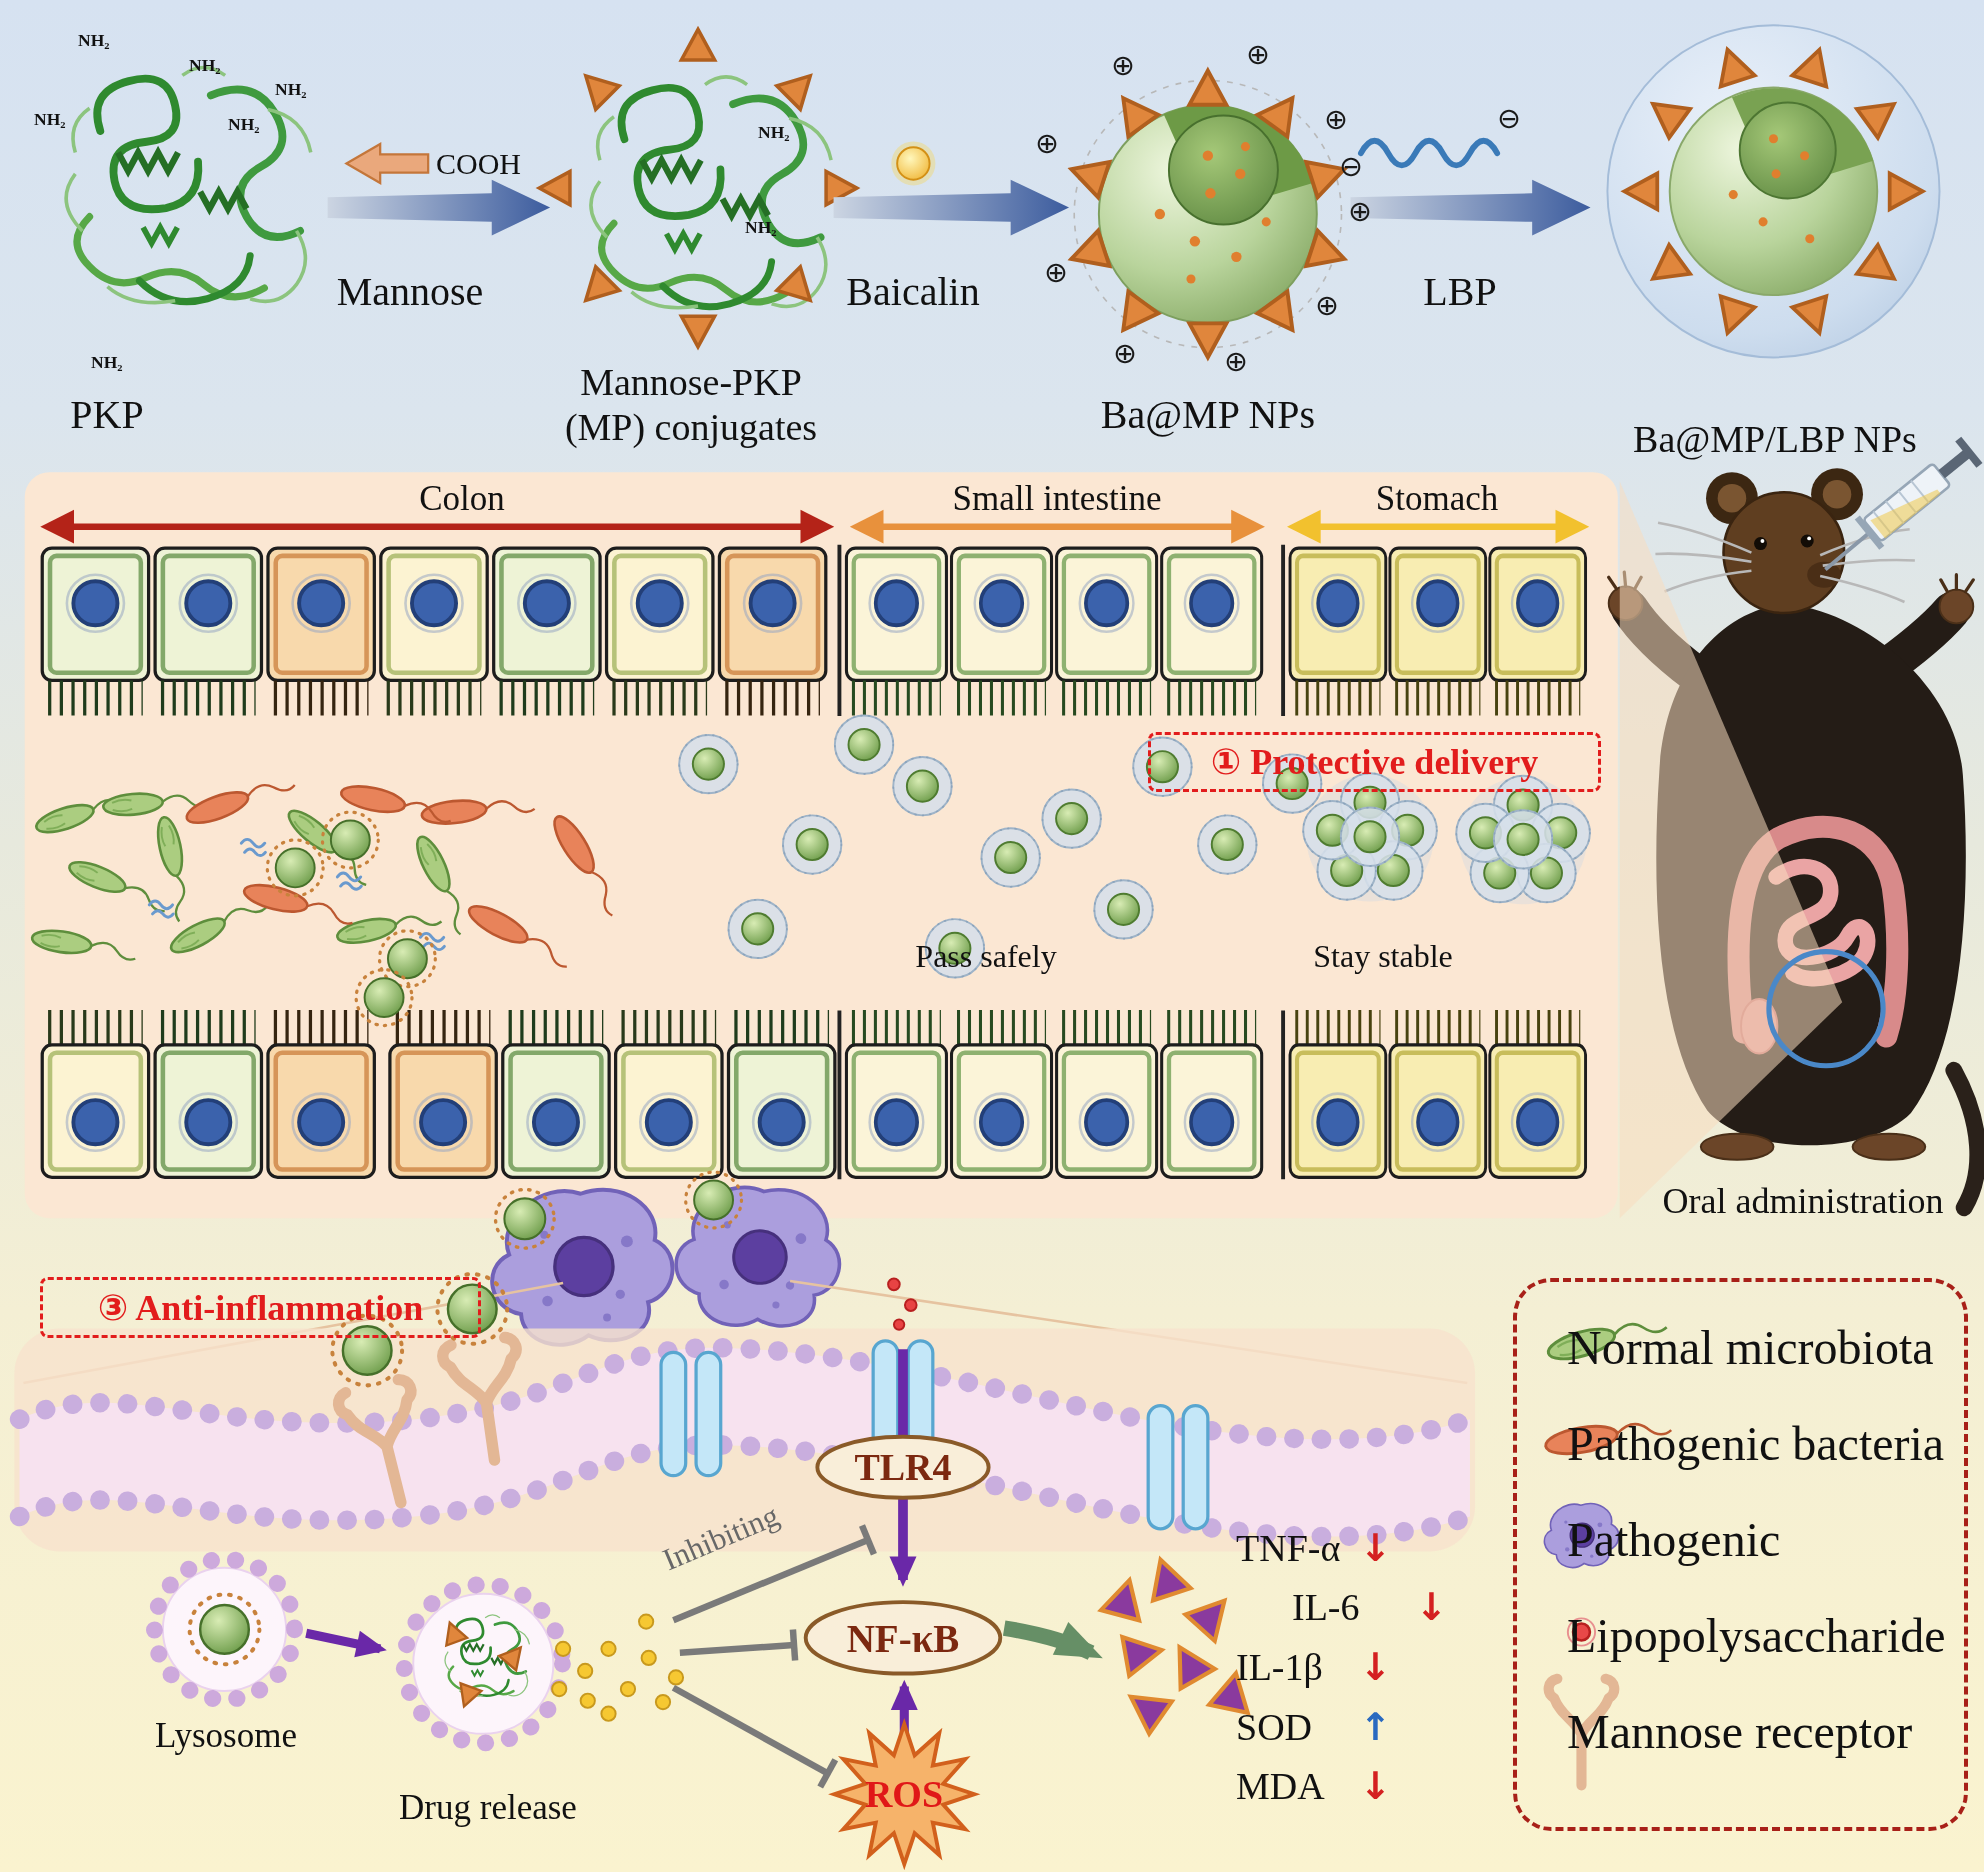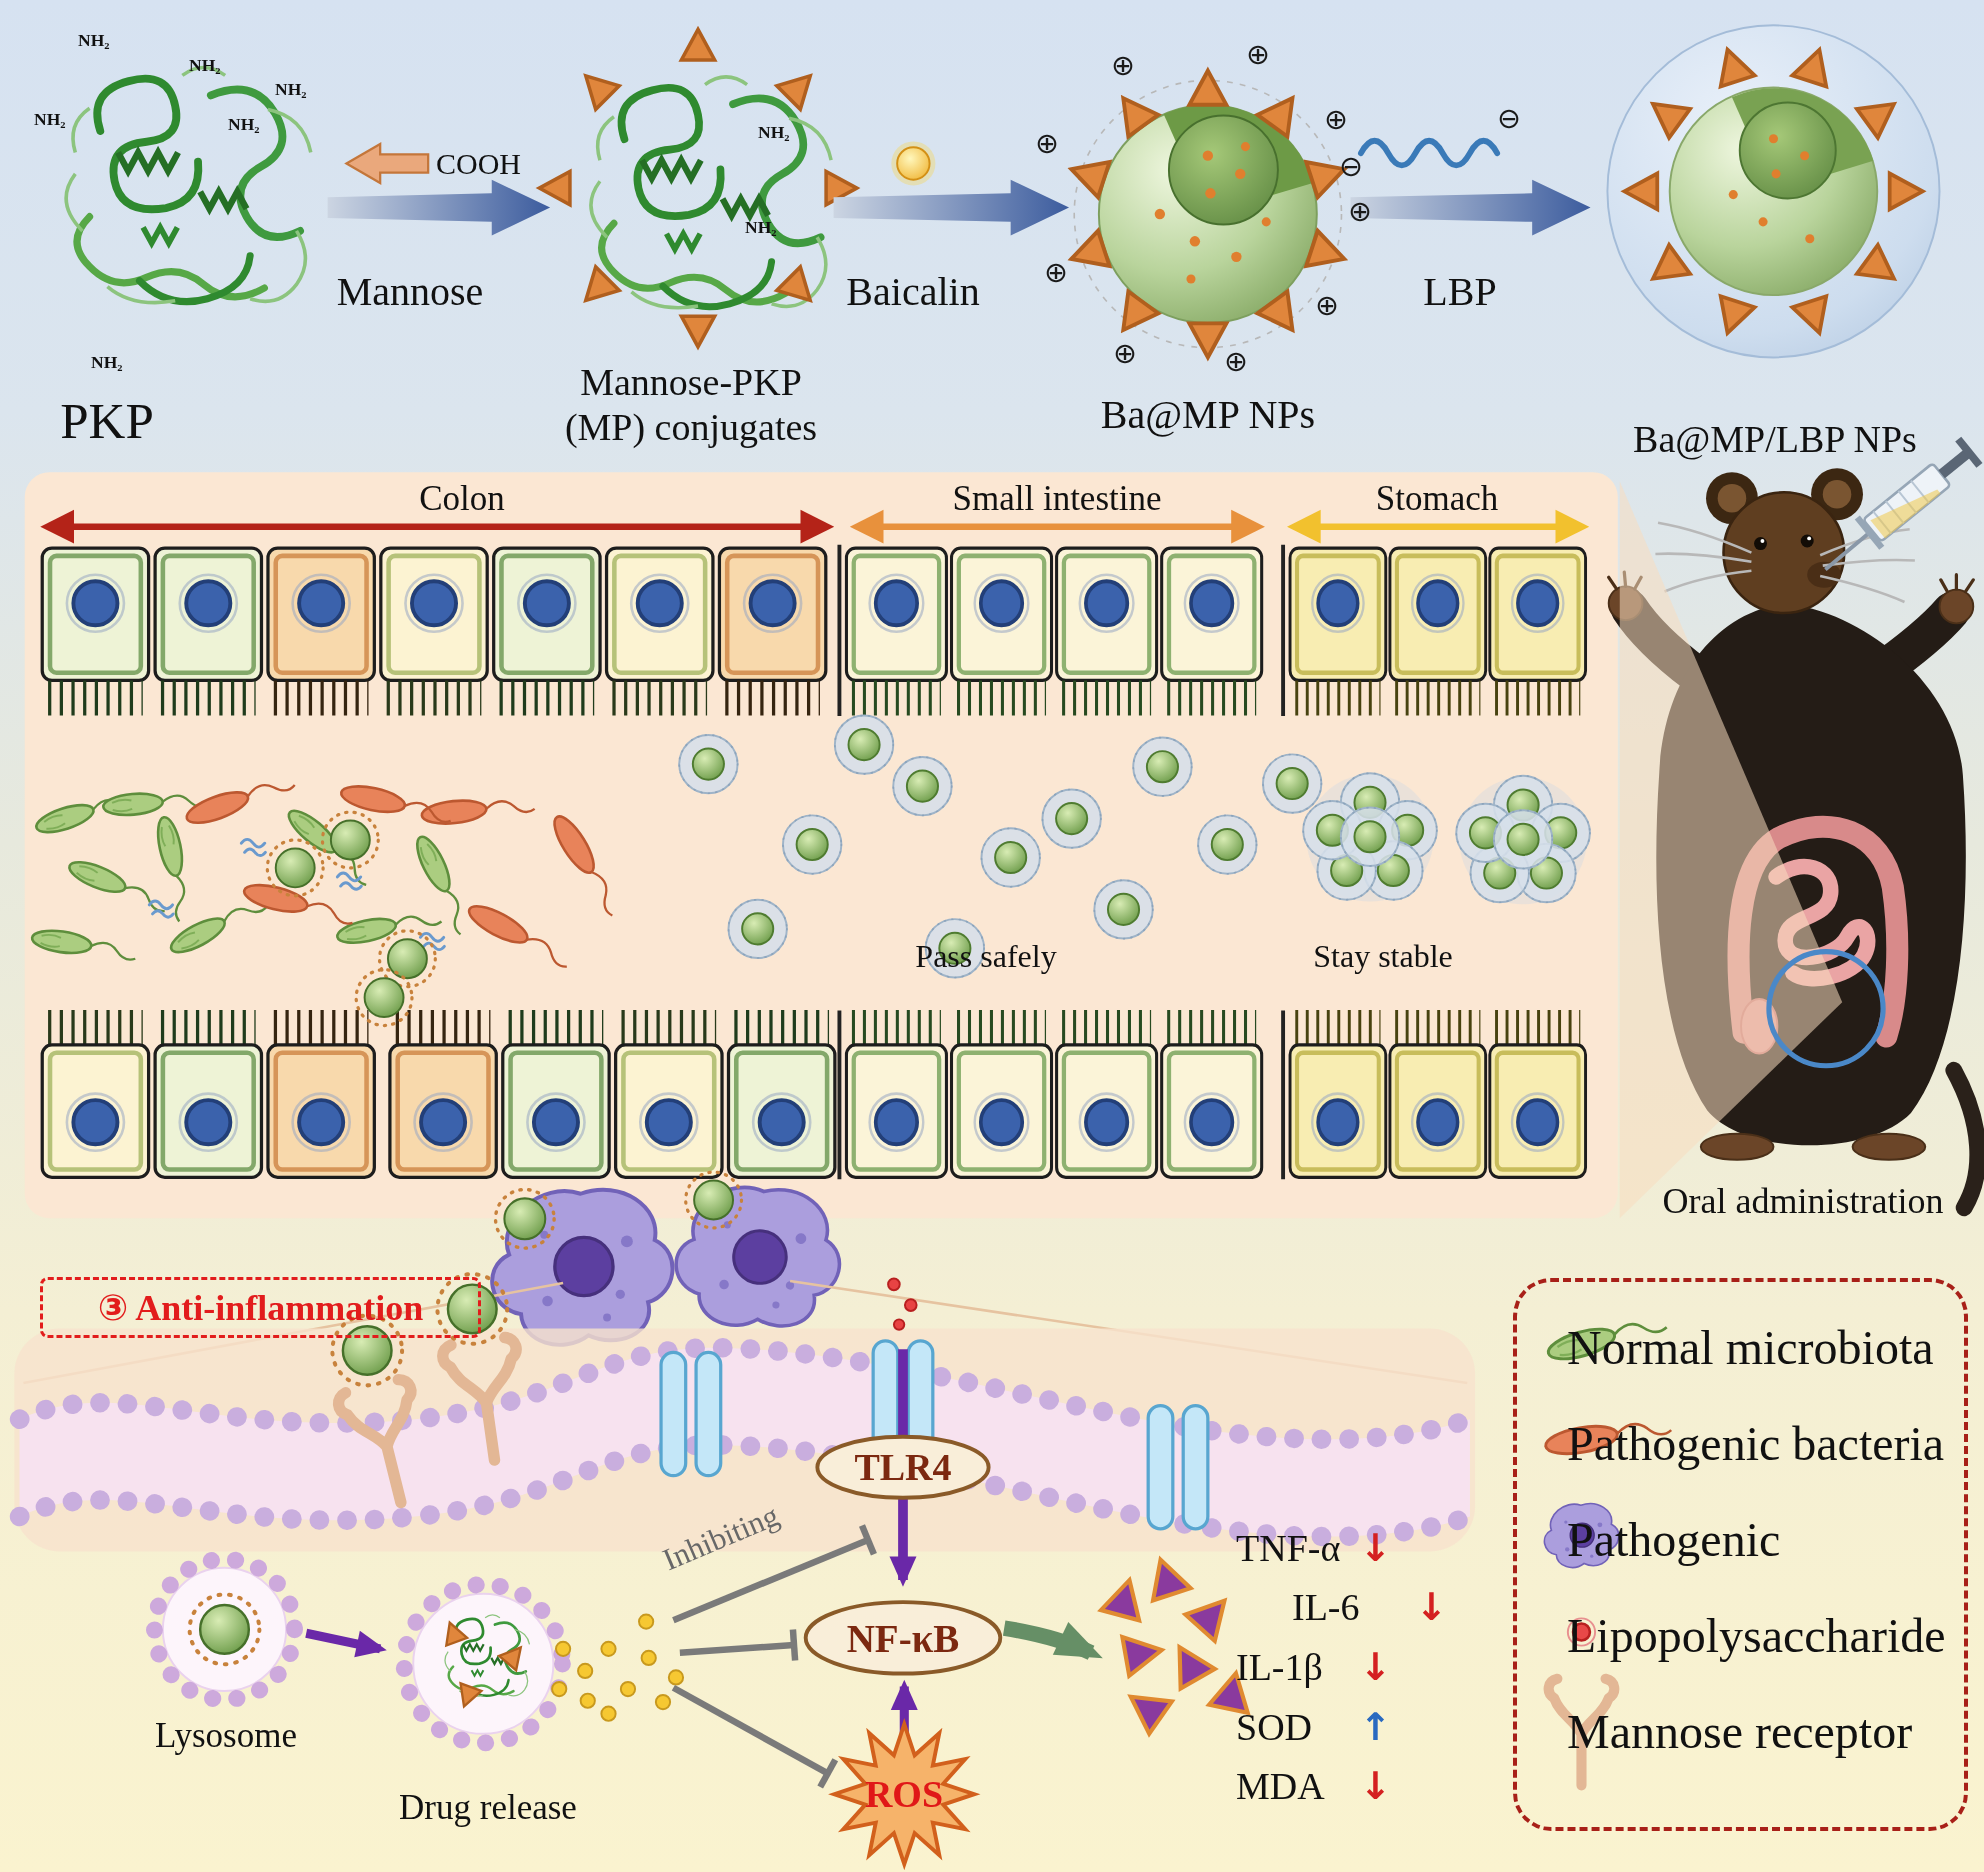--- a/index.html
+++ b/index.html
@@ -508,21 +508,21 @@
 
 <span class="lbl nh2" style="left:78px;top:31px">NH₂</span>
 <span class="lbl nh2" style="left:189px;top:56px">NH₂</span>
 <span class="lbl nh2" style="left:275px;top:80px">NH₂</span>
 <span class="lbl nh2" style="left:34px;top:110px">NH₂</span>
 <span class="lbl nh2" style="left:228px;top:115px">NH₂</span>
 <span class="lbl nh2" style="left:91px;top:353px">NH₂</span>
 <span class="lbl nh2" style="left:758px;top:123px">NH₂</span>
 <span class="lbl nh2" style="left:745px;top:218px">NH₂</span>
 
-<div class="lbl ctr" style="left:107px;top:393px;font-size:51px">PKP</div>
+<div class="lbl ctr" style="left:107px;top:393px;font-size:40px">PKP</div>
 <div class="lbl" style="left:436px;top:147px;font-size:30px">COOH</div>
 <div class="lbl ctr" style="left:410px;top:270px;font-size:40px">Mannose</div>
 <div class="lbl ctr" style="left:691px;top:361px;font-size:38px">Mannose-PKP</div>
 <div class="lbl ctr" style="left:691px;top:406px;font-size:38px">(MP) conjugates</div>
 <div class="lbl ctr" style="left:913px;top:270px;font-size:40px">Baicalin</div>
 <div class="lbl ctr" style="left:1208px;top:393px;font-size:40px">Ba@MP NPs</div>
 <div class="lbl ctr" style="left:1460px;top:270px;font-size:40px">LBP</div>
 <div class="lbl ctr" style="left:1775px;top:418px;font-size:38px">Ba@MP/LBP NPs</div>
 
 <span class="charge" style="left:1123px;top:65px">⊕</span>
@@ -534,20 +534,21 @@
 <span class="charge" style="left:1125px;top:353px">⊕</span>
 <span class="charge" style="left:1056px;top:272px">⊕</span>
 <span class="charge" style="left:1047px;top:143px">⊕</span>
 <span class="charge" style="left:1509px;top:118px">⊖</span>
 <span class="charge" style="left:1351px;top:166px">⊖</span>
 
 <div class="lbl ctr" style="left:462px;top:479px;font-size:35px">Colon</div>
 <div class="lbl ctr" style="left:1057px;top:479px;font-size:35px">Small intestine</div>
 <div class="lbl ctr" style="left:1437px;top:479px;font-size:35px">Stomach</div>
 
+<div class="step" style="left:1148px;top:732px;width:453px;height:60px">① Protective delivery</div>
 <div class="step" style="left:40px;top:1277px;width:441px;height:61px">③ Anti-inflammation</div>
 
 <div class="lbl ctr" style="left:986px;top:939px;font-size:32px">Pass safely</div>
 <div class="lbl ctr" style="left:1383px;top:939px;font-size:32px">Stay stable</div>
 <div class="lbl ctr" style="left:1803px;top:1181px;font-size:36px">Oral administration</div>
 
 <div class="lbl" style="left:658px;top:1546px;font-size:31px;color:#686868;transform:rotate(-23deg);transform-origin:0 0">Inhibiting</div>
 <div class="oval-lbl" style="left:903px;top:1467px">TLR4</div>
 <div class="oval-lbl" style="left:903px;top:1638px;font-size:39px">NF-κB</div>
 <div class="oval-lbl" style="left:904px;top:1794px;color:#e01818">ROS</div>

